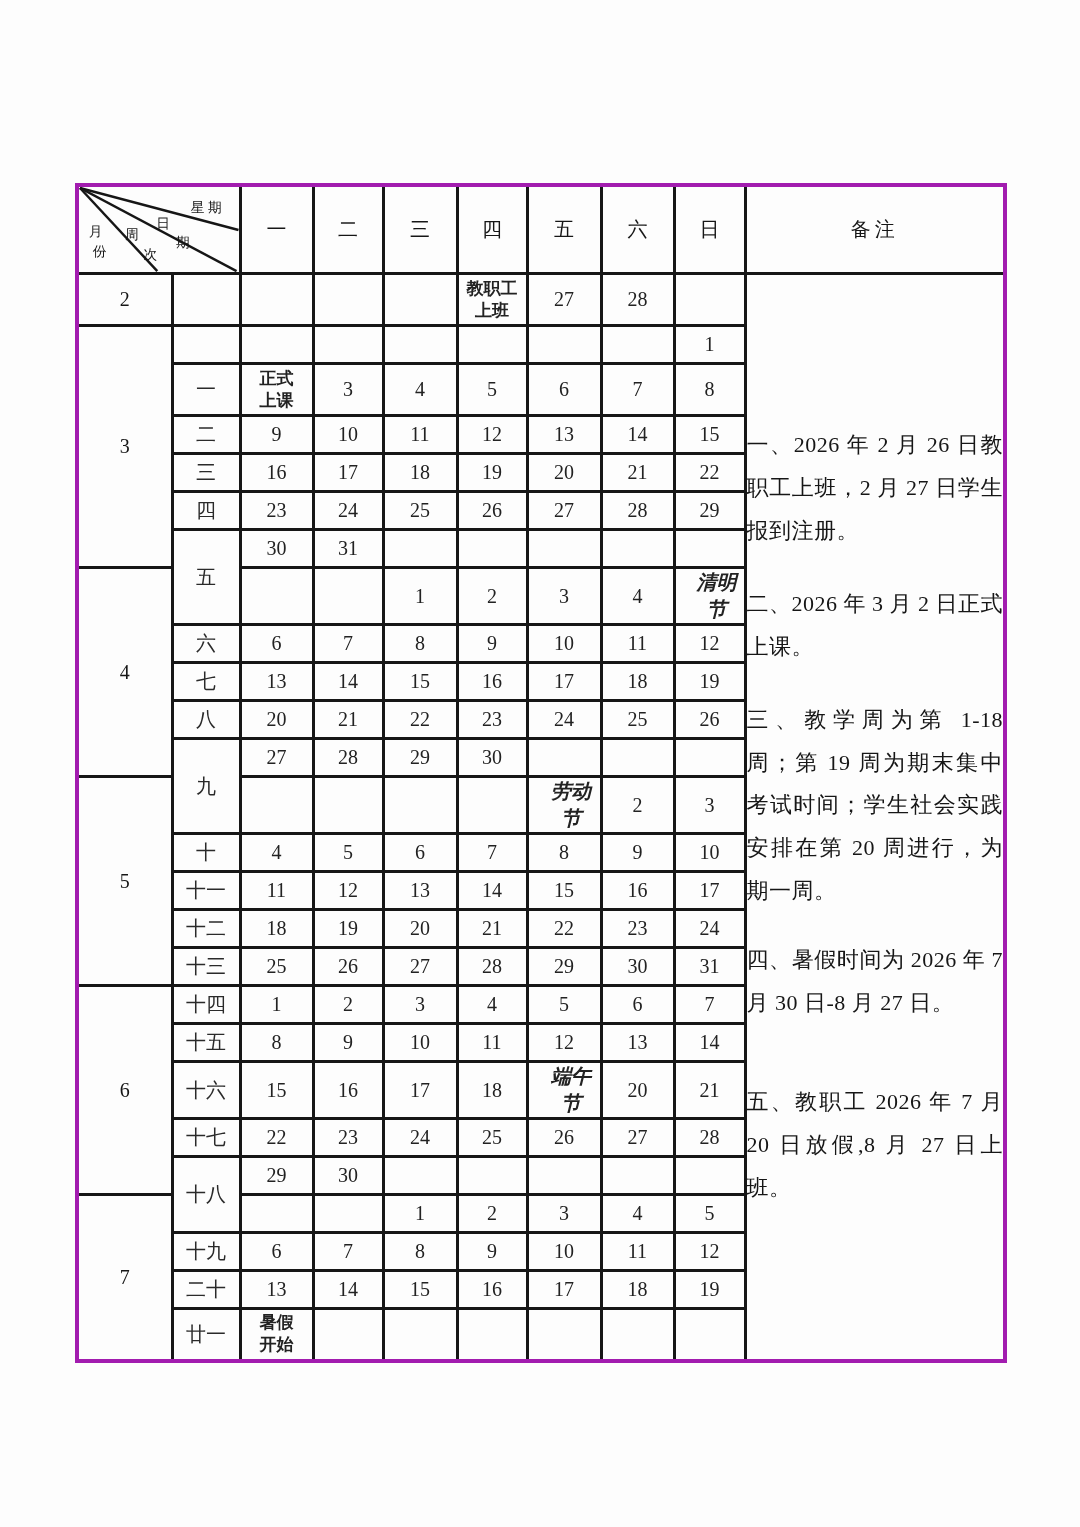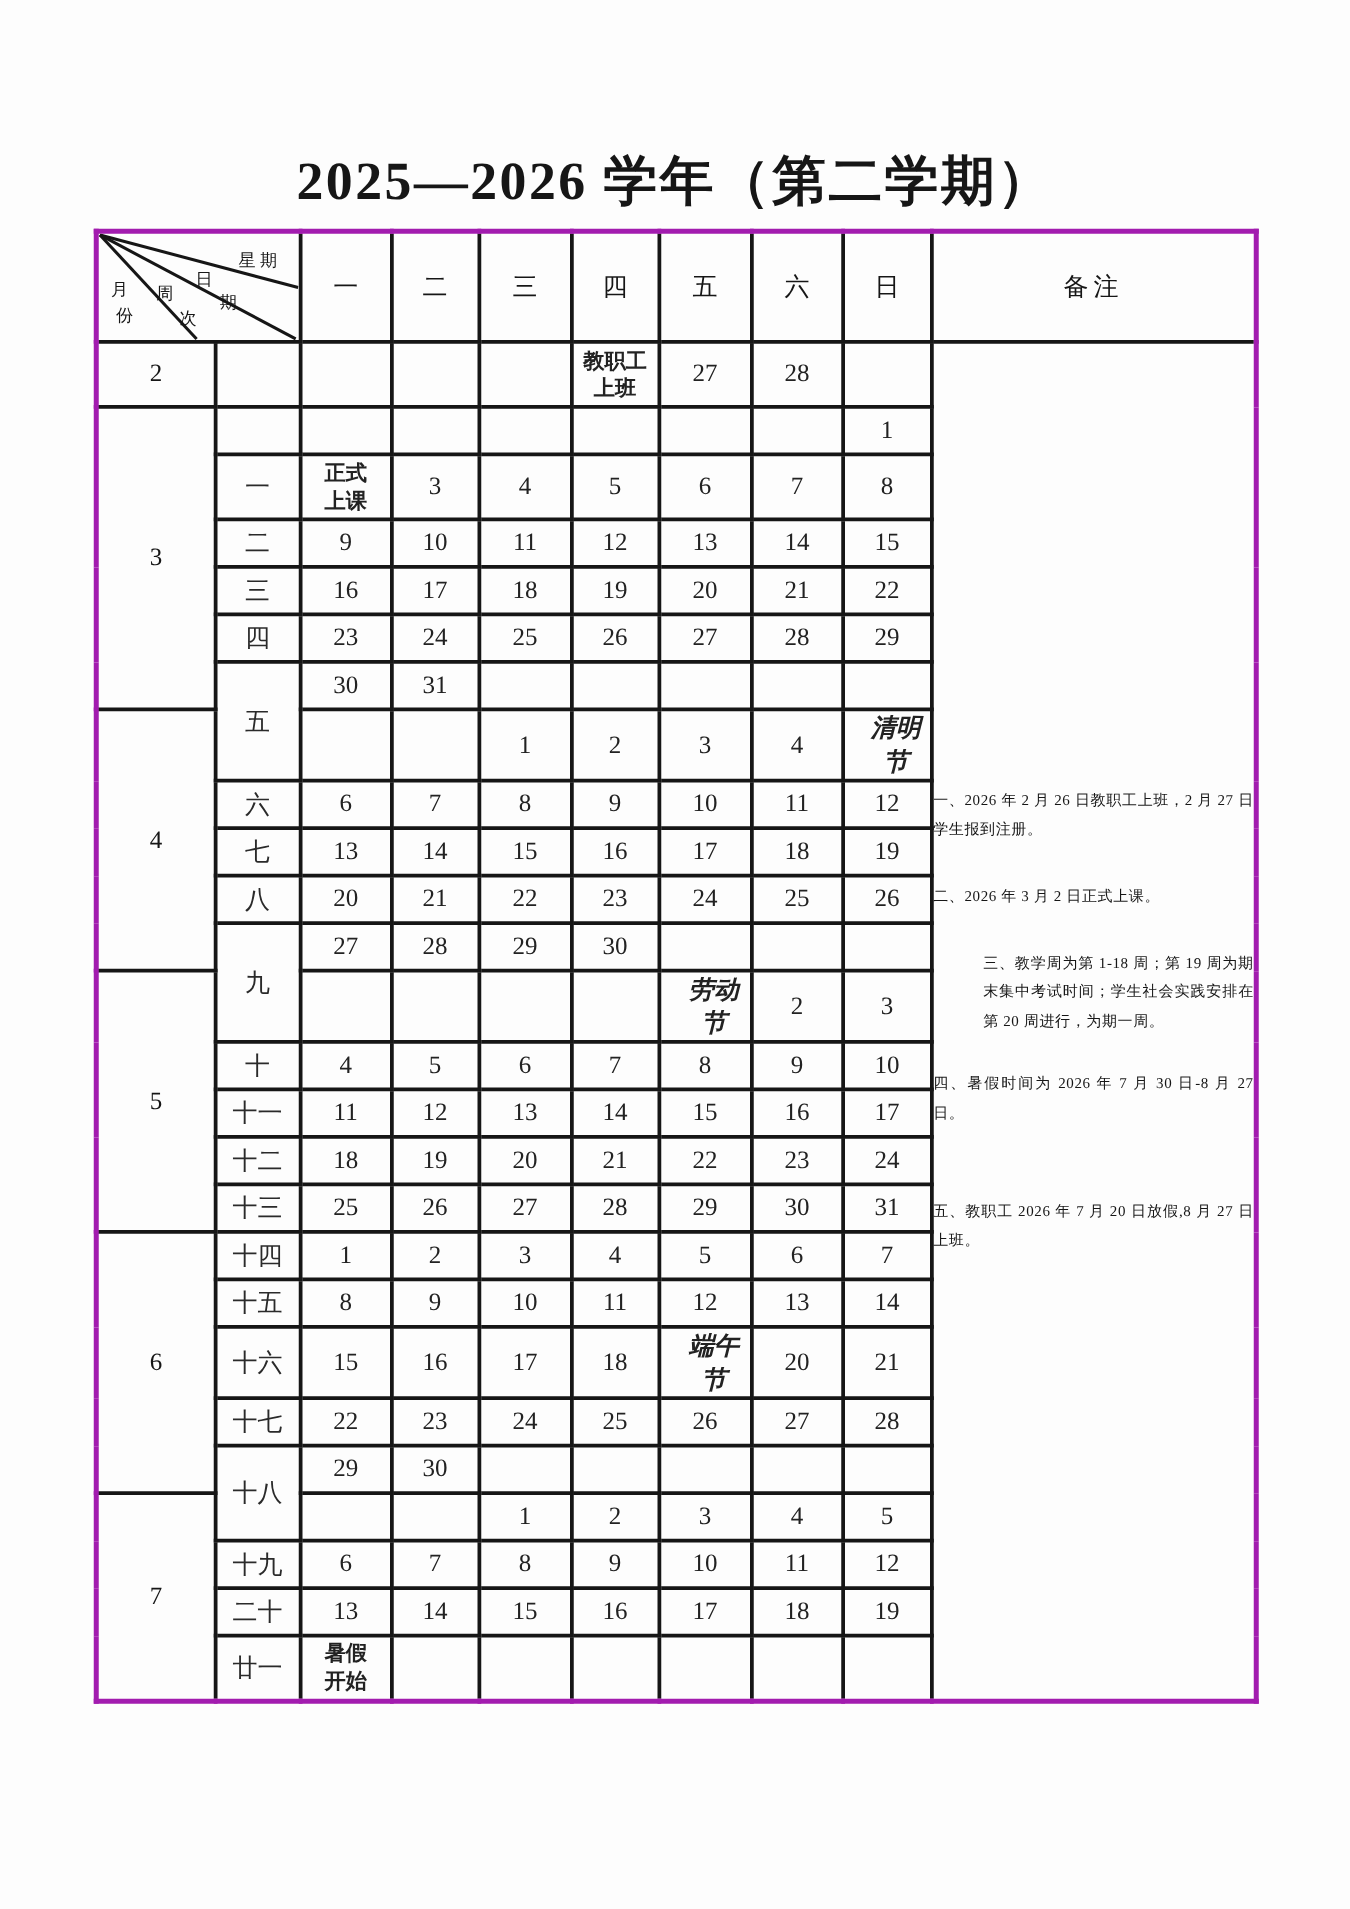--- a/index.html
+++ b/index.html
@@ -34,33 +34,32 @@
   td.day-cell.holiday{font-size:20px;font-weight:bold;font-style:italic;padding-left:14px;}
   th.corner{position:relative;padding:0;}
   th.corner svg{display:block;width:100%;height:100%;}
   th.notes-head{font-size:20px;letter-spacing:4px;}
   td.notes-cell{
     vertical-align:top;text-align:left;
     padding:212px 16px 10px 16px;
   }
   td.notes-cell p{
     margin:0 0 30px 0;
-    font-size:12px;line-height:1.95;
+    font-size:22px;line-height:1.95;
     text-align:justify;letter-spacing:0.5px;
   }
-  td.notes-cell p:nth-child(3){margin-bottom:26px;margin-left:40px;}
+  td.notes-cell p:nth-child(3){margin-bottom:26px;}
   td.notes-cell p:nth-child(4){margin-bottom:56px;}
   td.notes-cell p:last-child{margin-bottom:0;}
 </style>
 </head>
 <body>
 
 <div class="page">
 
-  <div class="title">2025—2026 学年（第二学期）</div>
 
   <table class="cal">
     <colgroup>
       <col style="width:95px">
         <col style="width:68px">
       <col style="width:73px">
         <col style="width:70px">
         <col style="width:74px">
       <col style="width:70px">
         <col style="width:74px">

